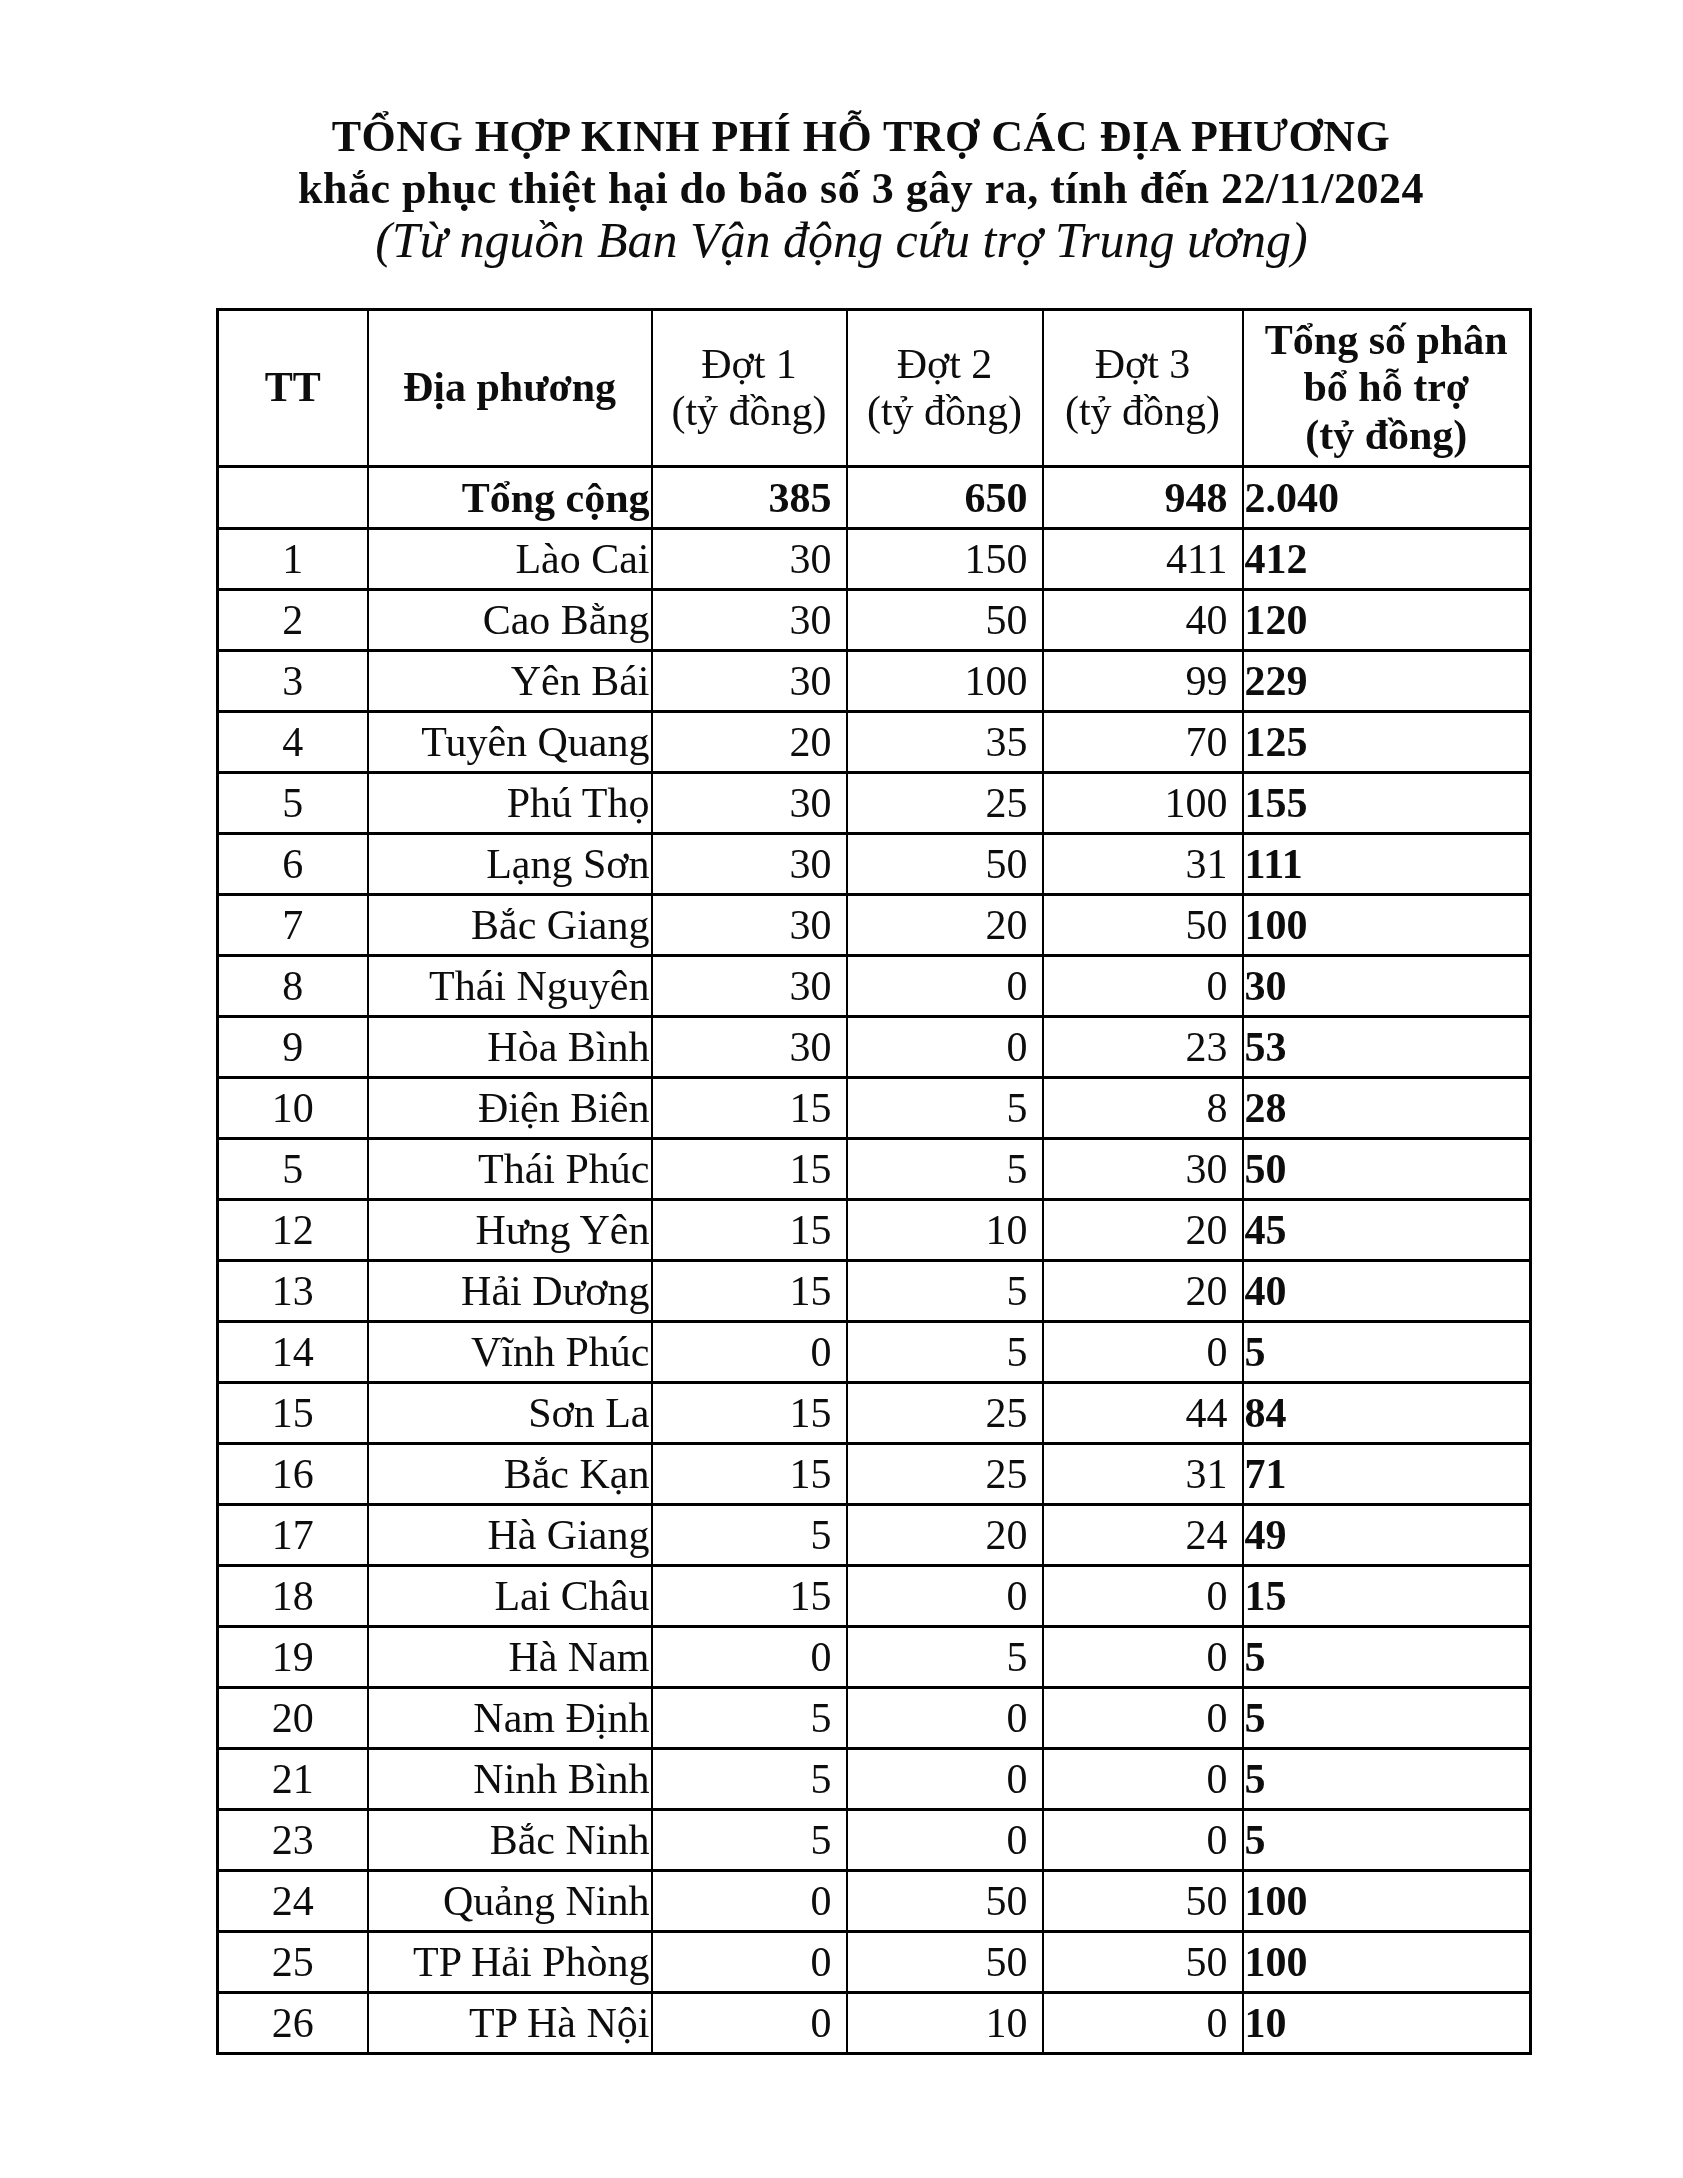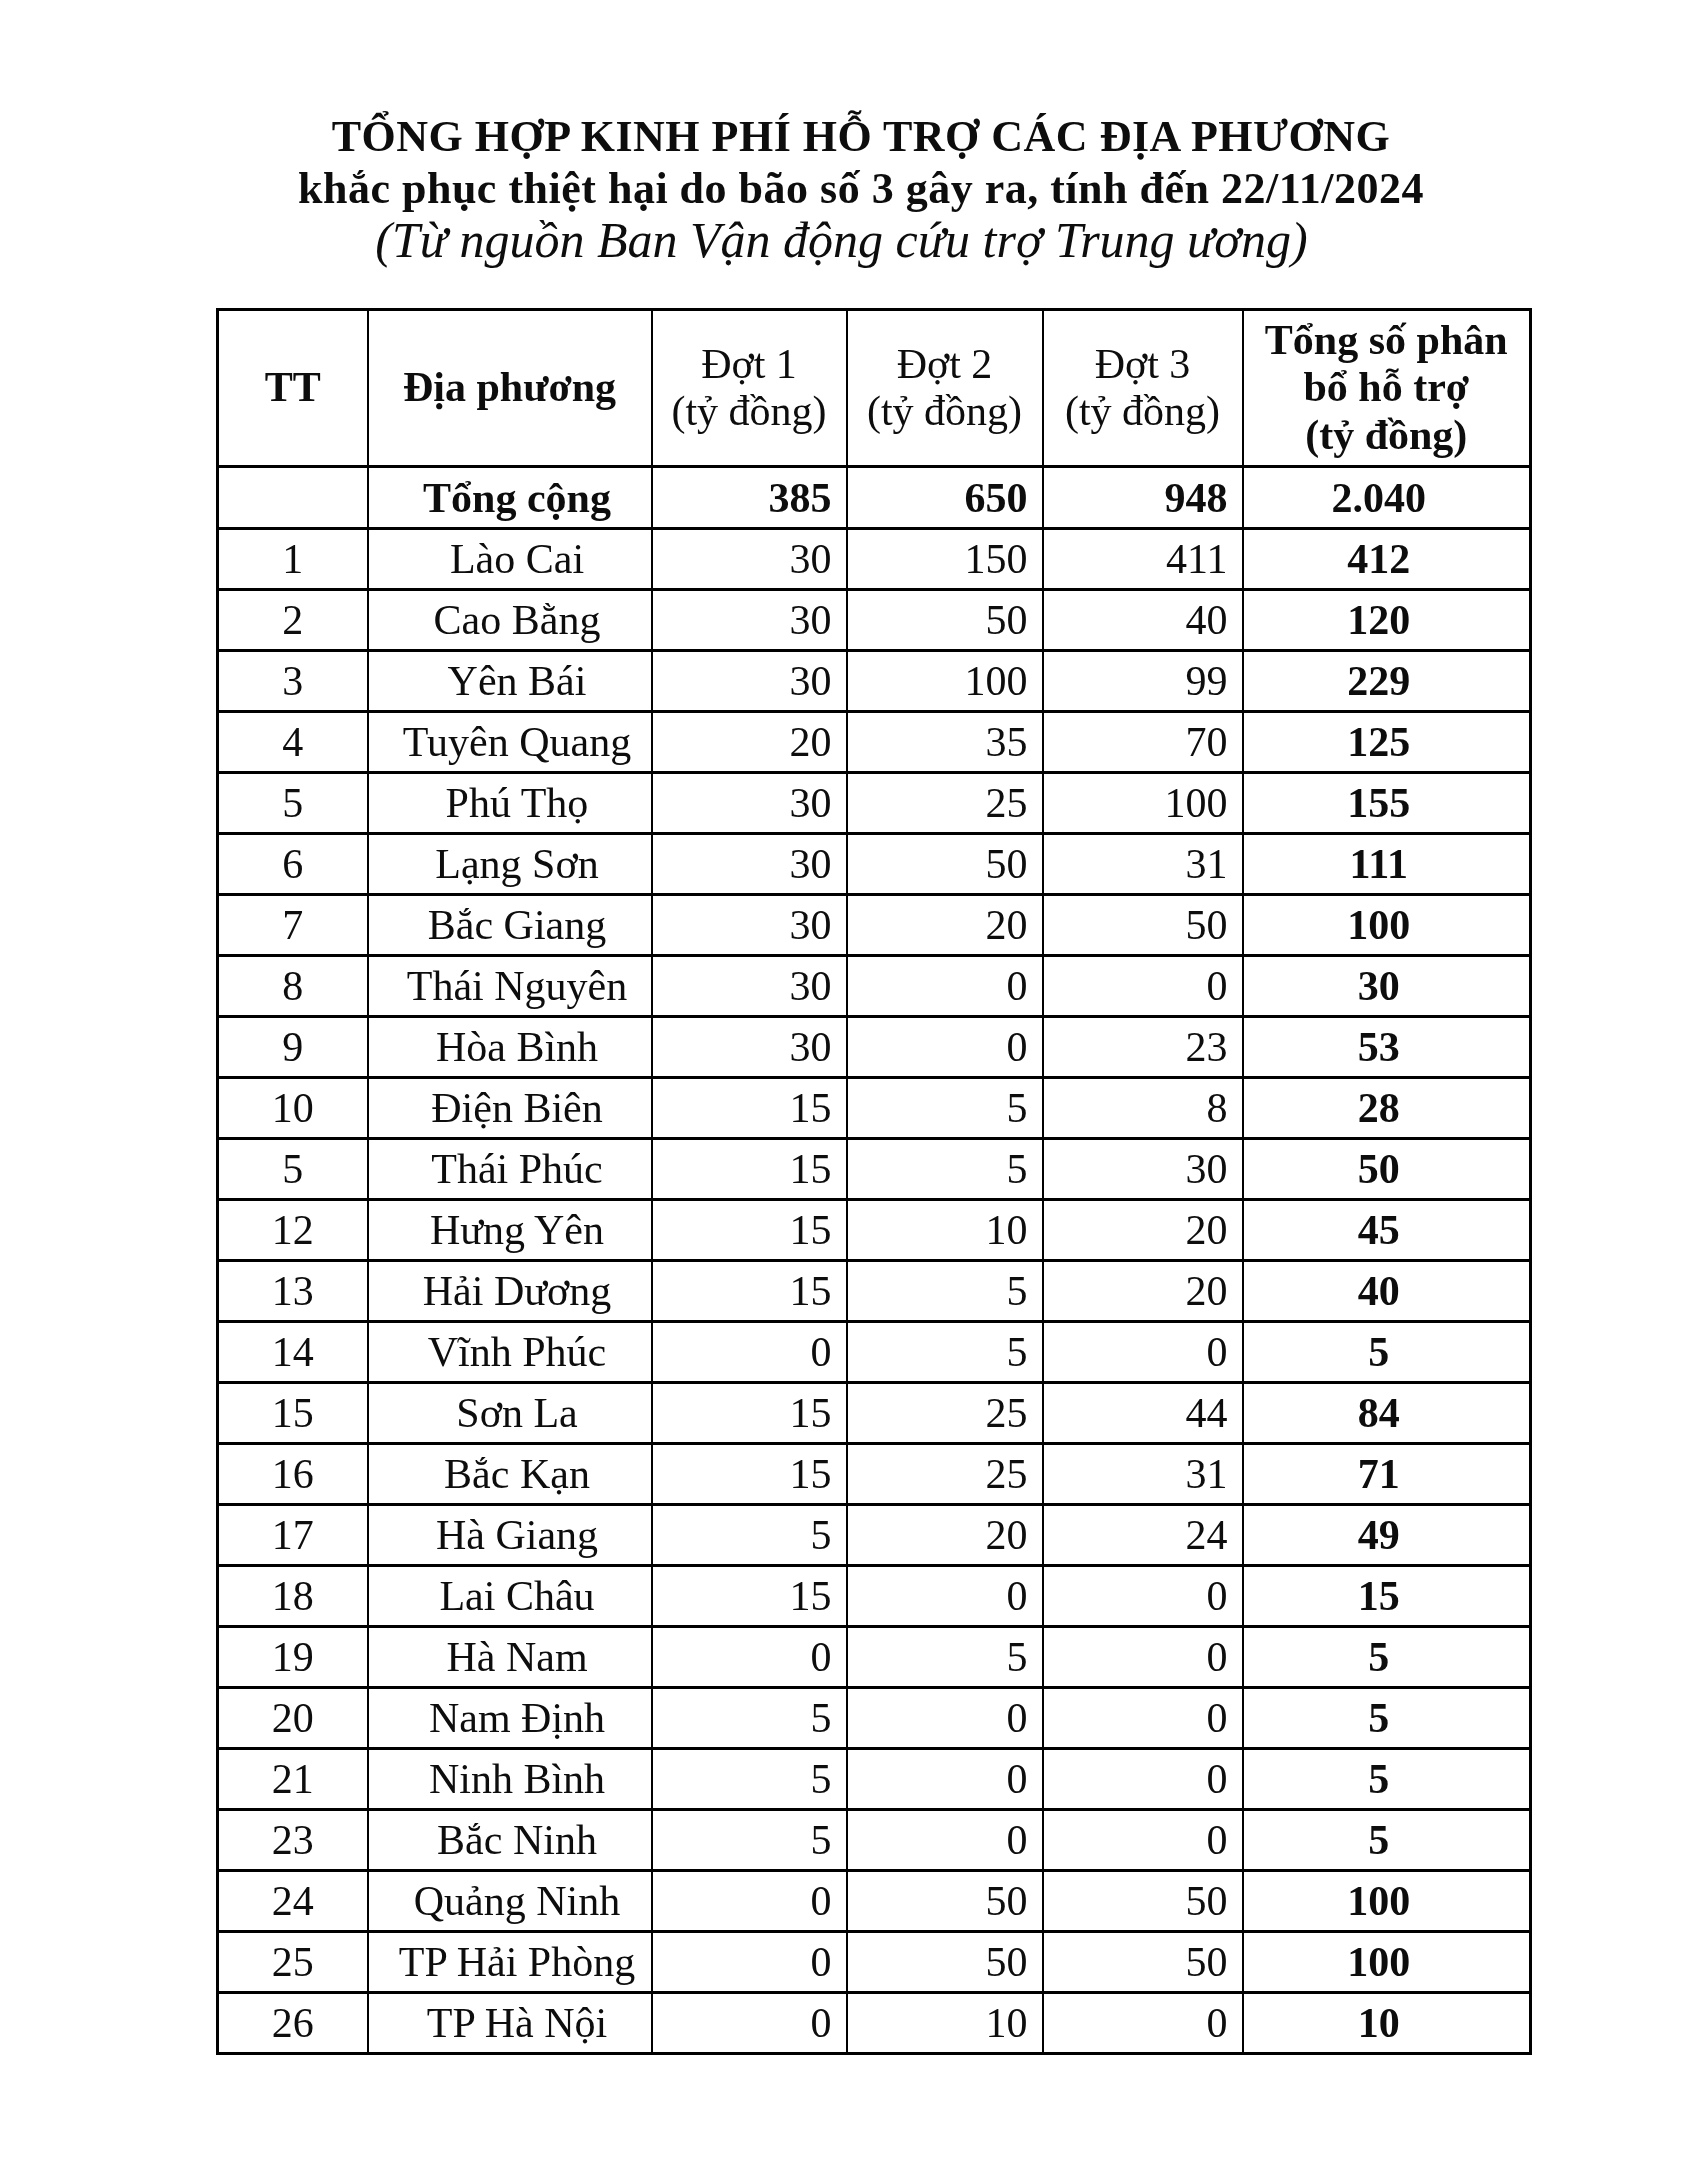--- a/index.html
+++ b/index.html
@@ -63,23 +63,23 @@
   
   thead th:nth-child(3),
   thead th:nth-child(4),
   thead th:nth-child(5) {
     font-weight: normal;
   }
   .hline { line-height: 1.13; }
 
   td { font-size: 42px; height: 56px; }
   td.tt       { text-align: center; }
-  td.province { text-align: center; padding-left: 16px; }
+  td.province { text-align: right; padding-left: 16px; }
   td.d1, td.d2, td.d3 { text-align: right; padding-right: 14px; }
-  td.total    { text-align: center; padding-right: 16px; font-weight: bold; }
+  td.total    { text-align: left; padding-right: 16px; font-weight: bold; }
 
   tr[data-name="total-row"] td { font-weight: bold; height: 57px; }
 </style>
 </head>
 <body data-name="document-page">
 
 <div class="titles" data-name="document-header">
   <div class="title-line-1" data-name="title-line-1">TỔNG HỢP KINH PHÍ HỖ TRỢ CÁC ĐỊA PHƯƠNG</div>
   <div class="title-line-2" data-name="title-line-2">khắc phục thiệt hại do bão số 3 gây ra, tính đến 22/11/2024</div>
   <div class="title-line-3" data-name="title-subtitle">(Từ nguồn Ban Vận động cứu trợ Trung ương)</div>

